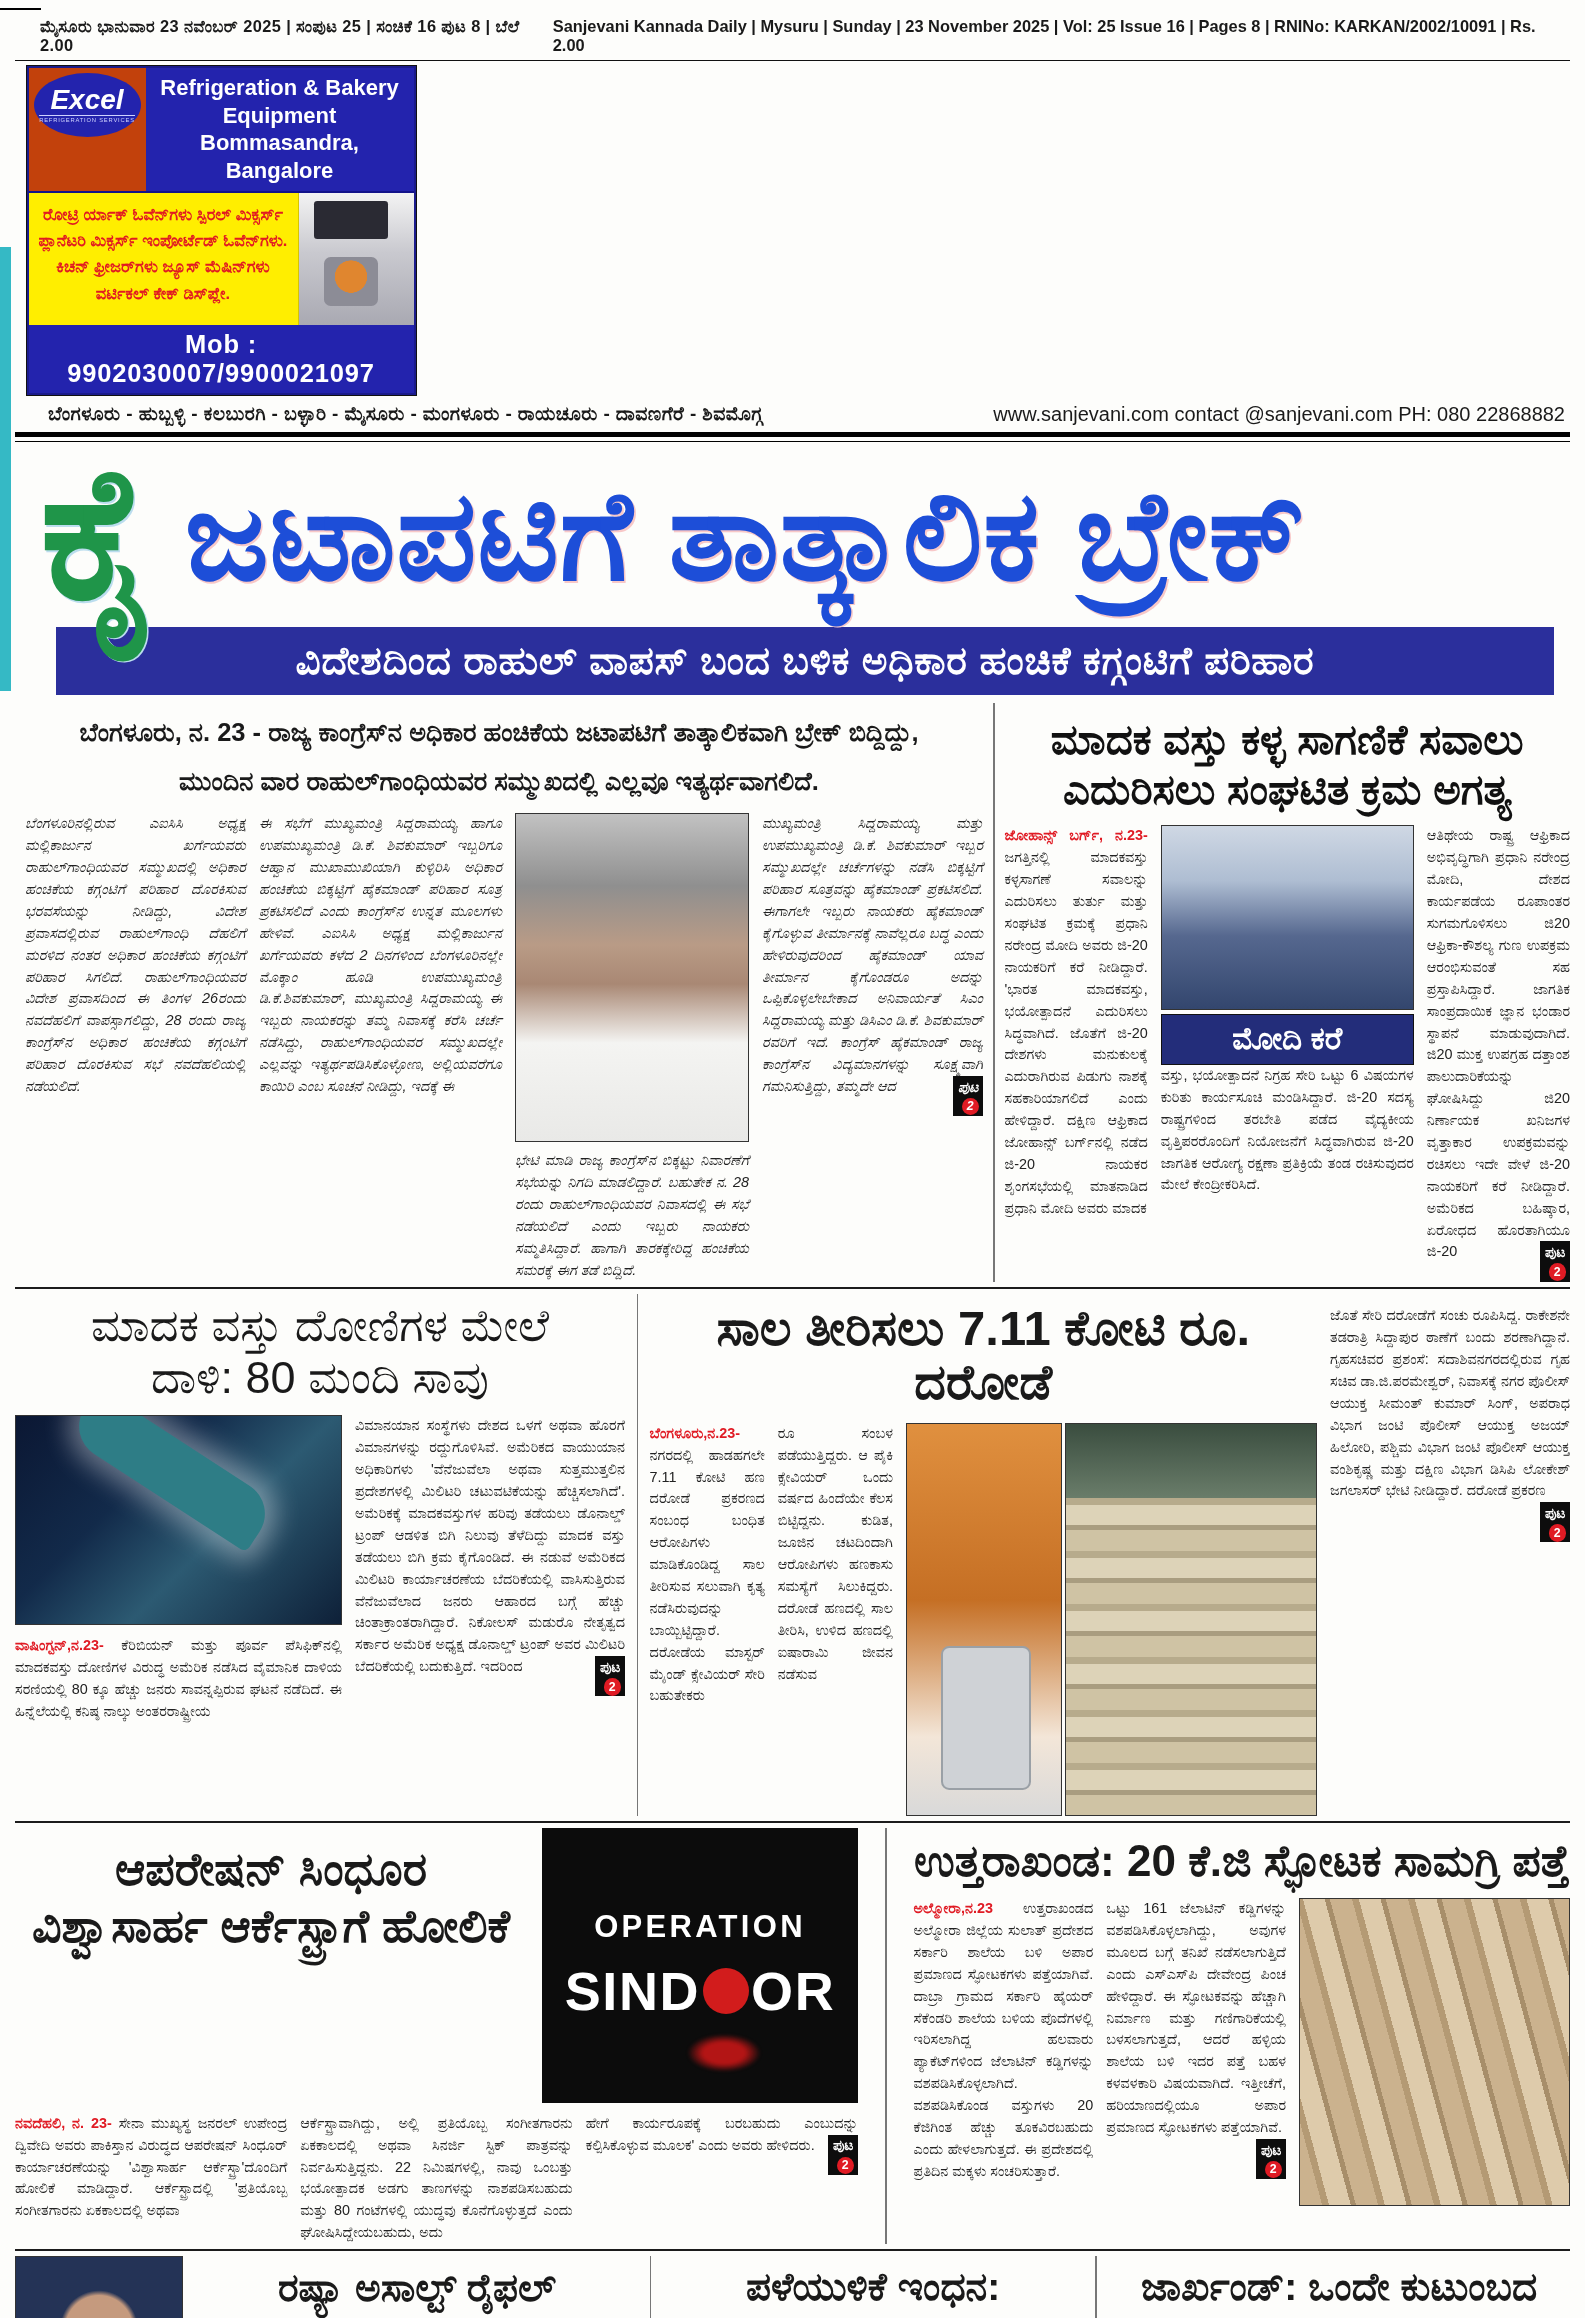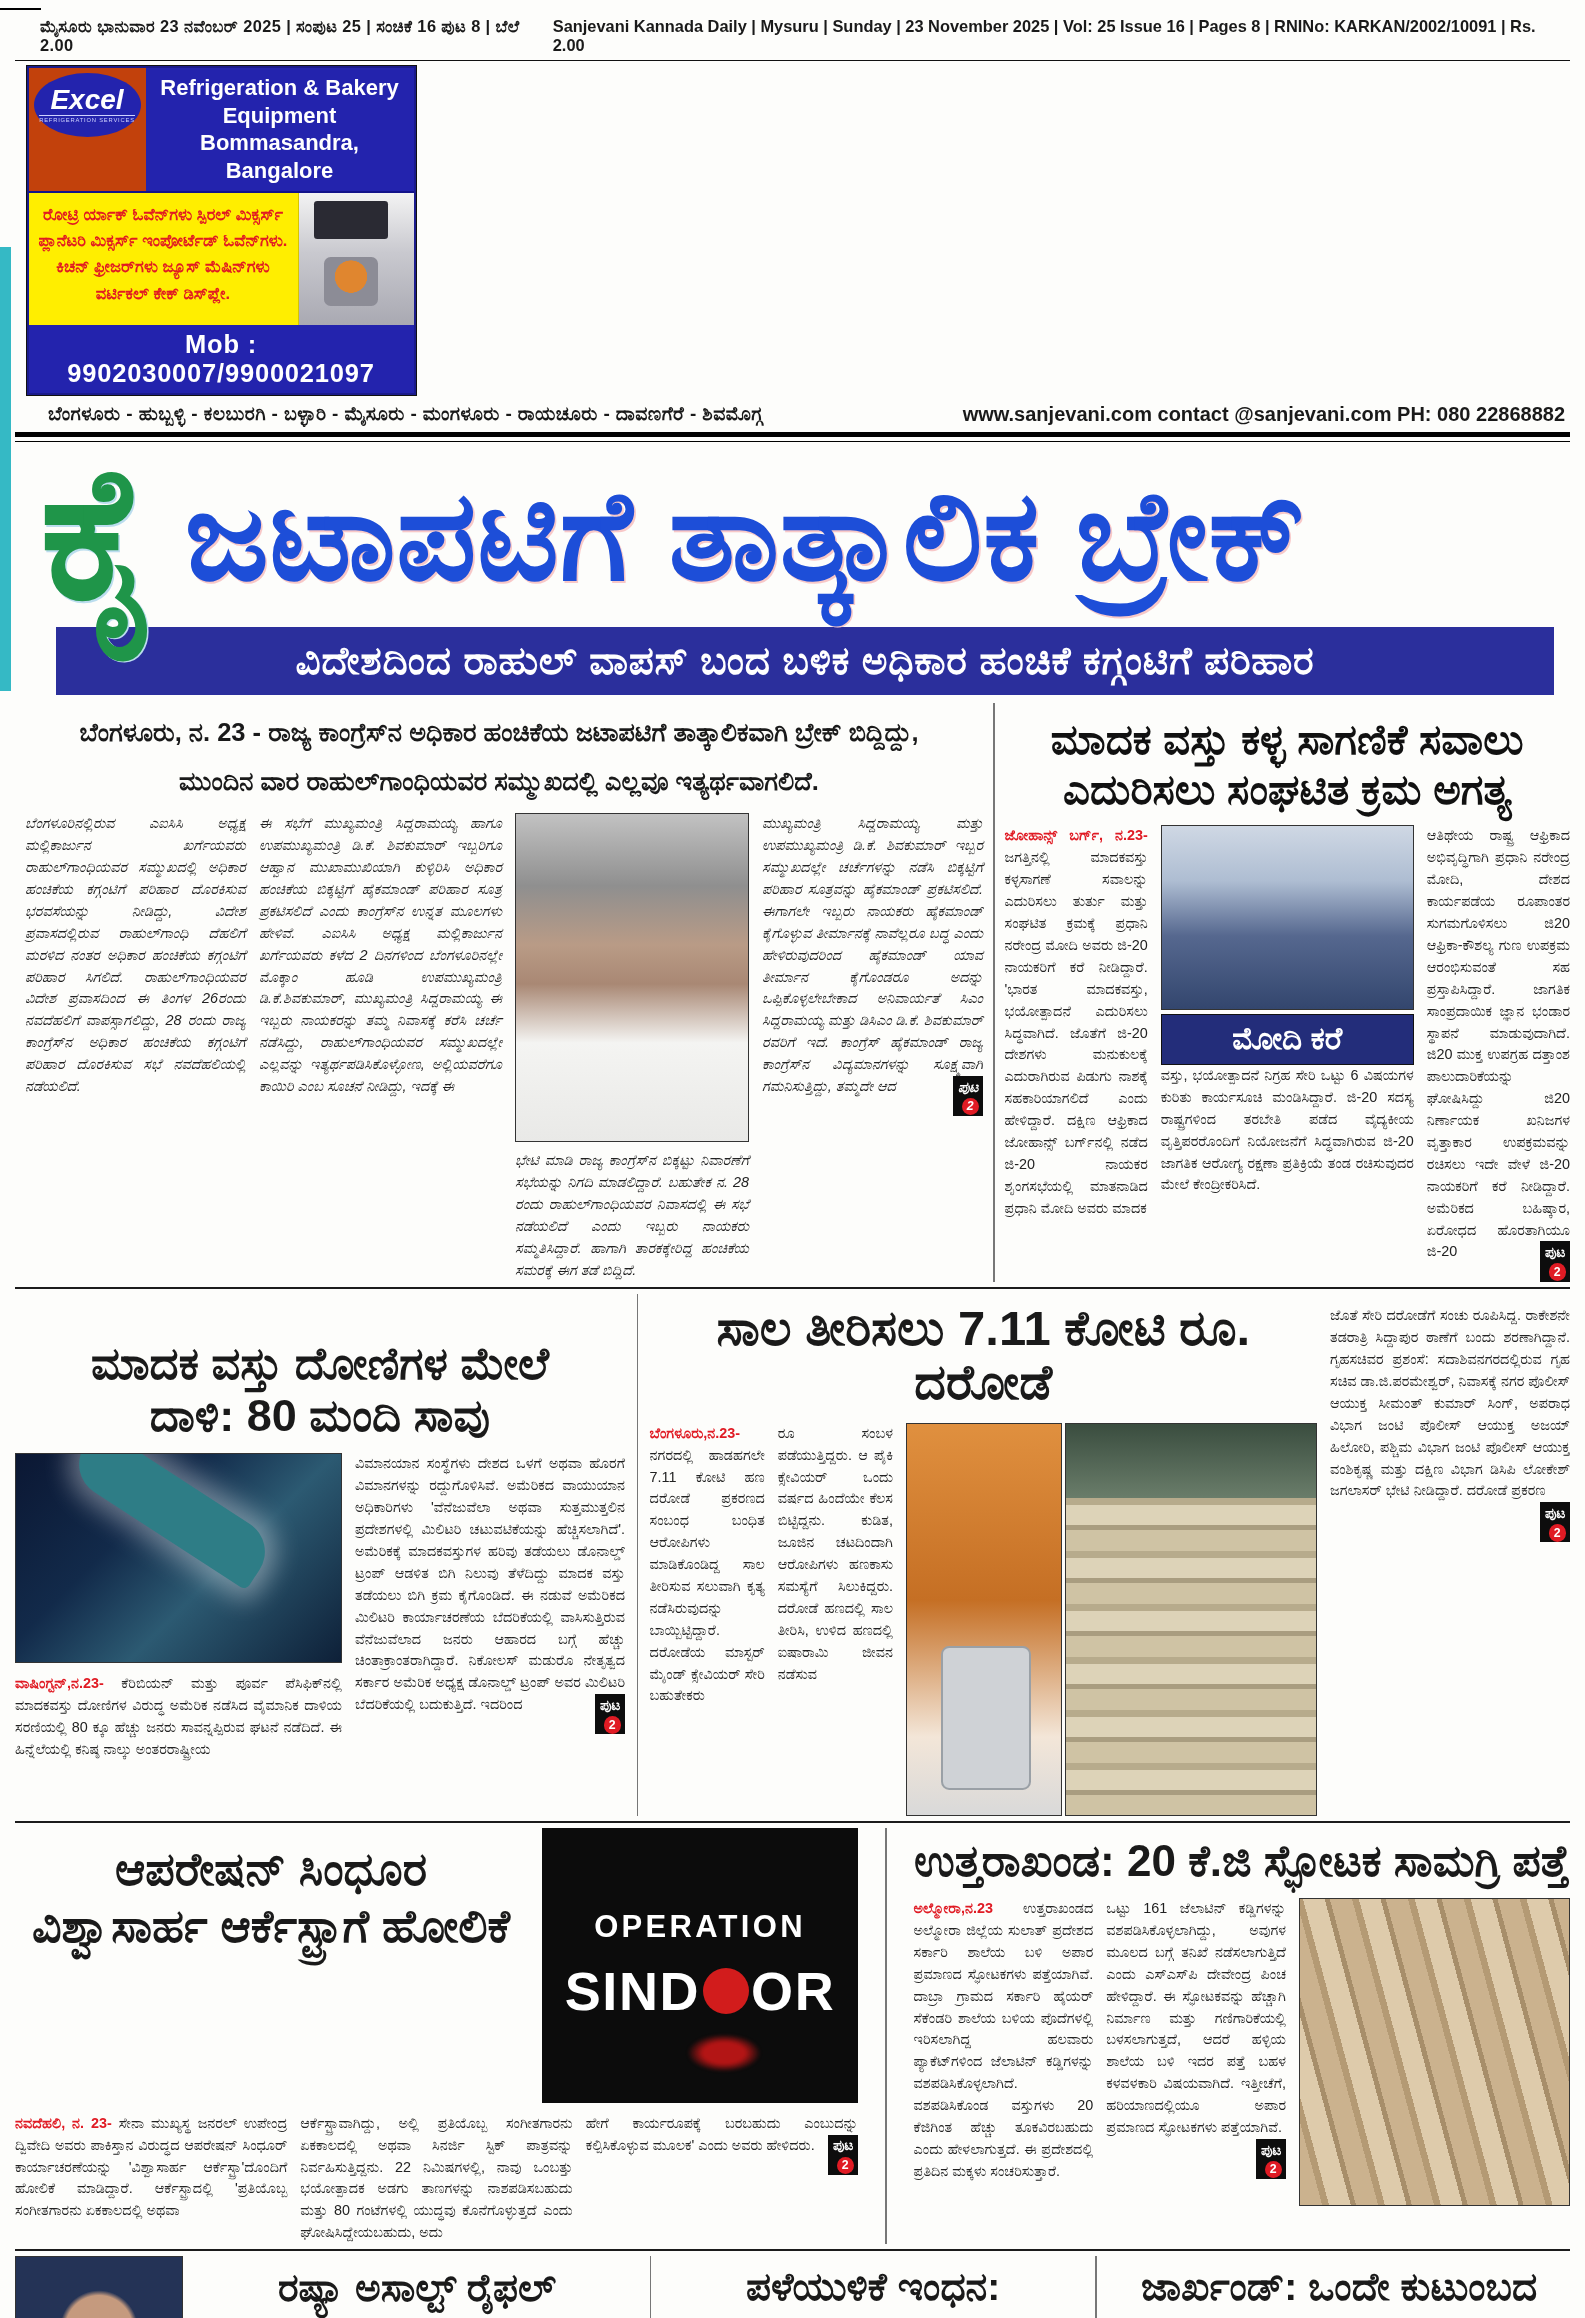--- a/index.html
+++ b/index.html
@@ -12,21 +12,21 @@
   .topbar .lft{letter-spacing:0.4px;}
   
   .masthead{display:flex;justify-content:space-between;align-items:flex-start;padding-top:5px;}
   .logo-wrap{flex:1;display:flex;flex-direction:column;}
   .logo-line{display:flex;align-items:center;justify-content:flex-start;gap:8.2px;padding-left:33px;}
   .logo-txt{font-size:138px;font-weight:900;line-height:1.0;color:#0d0d0d;letter-spacing:1.6px;text-shadow:2.5px 2.5px 0 #bbb;}
   .dove-circle{width:140px;height:156px;background:#c9e7f8;border:3.3px solid #0d0d0d;border-radius:50% 50% 48% 48%;display:flex;flex-direction:column;align-items:center;justify-content:center;flex:0 0 auto;}
   .dove-year{font-size:25px;color:#4a6a86;font-weight:bold;margin-top:-5px;}
   .cities-row{display:flex;justify-content:space-between;align-items:center;font-size:19px;font-weight:bold;padding:8.2px 5px 5px 33px;}
   .cities-row .ct{letter-spacing:0.4px;}
-  .cities-row .web{font-size:20px;font-weight:bold;}
+  .cities-row .web{font-size:20px;font-weight:normal;}
   .rule-heavy{border-top:5px solid #000;border-bottom:1.6px solid #000;height:3.3px;margin:1.6px 0 0 0;}
   
   .adbox{flex:0 0 385px;border:2.5px solid #1b1b8c;outline:1.6px solid #111;margin-left:11.5px;background:#fff;}
   .ad-head{display:flex;align-items:stretch;background:#c2410c;border-bottom:2.5px solid #13138a;}
   .excel-oval{margin:5px;background:#2323ad;border-radius:50%;width:107px;height:64px;display:flex;flex-direction:column;align-items:center;justify-content:center;flex:0 0 auto;}
   .excel-txt{color:#fff;font-size:28px;font-weight:900;font-style:italic;line-height:1;}
   .excel-sub{color:#cfd2ff;font-size:5.8px;letter-spacing:0.8px;border-top:0.8px solid #cfd2ff;margin-top:1.6px;padding-top:0.8px;}
   .ad-title{flex:1;background:#2323ad;color:#fff;font-weight:900;font-size:22px;text-align:center;line-height:1.25;padding:6.6px 3.3px;}
   .ad-body{display:flex;background:#ffee00;min-height:132px;}
   .ad-lines{flex:1;padding:8.2px 5px;color:#e11b22;font-weight:900;font-size:16.4px;line-height:1.6;text-align:center;}
@@ -55,21 +55,21 @@
   .rahul-photo{width:100%;height:329px;background:linear-gradient(180deg,#c2c2c2 0%,#8f8f8f 22%,#b99b86 40%,#a98874 52%,#f4f4f2 70%,#e9e9e7 100%);}
   .lead-photocol .col{margin-top:8.2px;}
   
   .modi-headline{font-size:42px;font-weight:900;text-align:center;line-height:1.2;color:#111;padding:11.5px 0 10px 0;}
   .modi-cols{display:grid;grid-template-columns:1fr 253px 1fr;gap:0 13px;}
   .modi-photo{width:100%;height:185px;background:linear-gradient(180deg,#cfd8e4 0%,#aebdd2 30%,#56688f 60%,#33466e 100%);}
   .modi-cap{background:#232d7a;color:#fff;font-size:31px;font-weight:900;text-align:center;padding:6.6px 0;margin-top:3.3px;border:1.6px solid #111;}
   .modi-photocol .col{margin-top:0;}
   
   .mid-band{display:grid;grid-template-columns:610px 1.6px 1fr;gap:0 11.5px;margin-top:3.3px;}
-  .boat-headline{font-size:45px;font-weight:700;text-align:center;line-height:1.15;padding:6.6px 0 11.5px 0;margin-top:38px;}
+  .boat-headline{font-size:45px;font-weight:400;text-align:center;line-height:1.15;padding:6.6px 0 11.5px 0;}
   .boat-grid{display:grid;grid-template-columns:327px 1fr;gap:0 13px;}
   .boat-photo{width:100%;height:210px;background:linear-gradient(135deg,#0b1733 0%,#122a4a 35%,#2c5a72 60%,#0e2038 100%);position:relative;overflow:hidden;}
   .boat-photo .hull{position:absolute;top:25px;left:49px;width:214px;height:58px;background:#2e7d86;transform:rotate(33deg);border-radius:6.6px 33px 6.6px 33px;box-shadow:0 0 25px 11.5px rgba(255,255,255,.35);}
   .boat-left .col{margin-top:10px;}
   
   .heist{display:grid;grid-template-columns:1fr 1fr 411px 240px;grid-template-rows:auto 1fr;gap:0 13px;}
   .heist-headline{grid-column:1/4;grid-row:1;font-size:49px;font-weight:900;text-align:center;line-height:1.1;padding:8.2px 0 13px 0;}
   .heist-colA{grid-column:1;grid-row:2;}
   .heist-colB{grid-column:2;grid-row:2;}
   .heist-photos{grid-column:3;grid-row:2;display:flex;gap:3.3px;}

